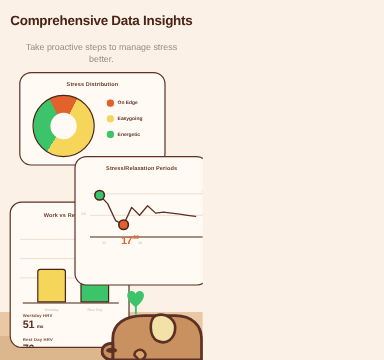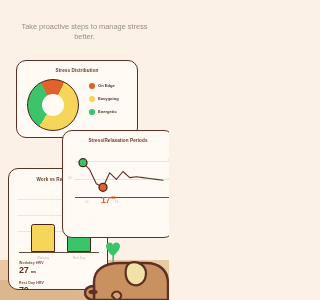--- a/index.html
+++ b/index.html
@@ -83,20 +83,21 @@
 </style>
 </head>
 <body>
 
 <div class="stage">
 
   <div class="bg-strip"></div>
   <div class="bg-strip2"></div>
 
   <div class="hdr">
+    <div class="hdr-title">Comprehensive Data Insights</div>
     <div class="hdr-sub">Take proactive steps to manage stress better.</div>
   </div>
 
   <div class="card" id="card-donut">
     <div class="card-title">Stress Distribution</div>
 
     <div class="donut-wrap">
       <div class="donut" id="donut-ring" style="background: conic-gradient(from -28deg, rgb(226, 98, 46) 0deg, rgb(226, 98, 46) 54deg, rgb(245, 214, 91) 54deg, rgb(245, 214, 91) 241.2deg, rgb(60, 196, 106) 241.2deg, rgb(60, 196, 106) 360deg); border: 1.4px solid rgb(74, 35, 24); box-sizing: border-box;"></div>
       <div class="donut-hole"></div>
     </div>
@@ -153,21 +154,21 @@
       <div class="bar" style="left: 14px; width: 24px; height: 28.1px; background: rgb(245, 214, 91);"></div>
       <div class="bar" style="left: 50px; width: 24px; height: 43.8px; background: rgb(60, 196, 106);"></div>
 
       <span class="bar-lbl" style="left:12px;width:28px">Workday</span>
       <span class="bar-lbl" style="left:48px;width:28px">Rest Day</span>
     </div>
 
     <div class="stats">
       <div class="stat">
         <div class="stat-cap">Workday HRV</div>
-        <div class="stat-val"><span>27</span> <small>ms</small></div>
+        <div class="stat-val"><span>51</span> <small>ms</small></div>
       </div>
       <div class="stat">
         <div class="stat-cap">Rest Day HRV</div>
         <div class="stat-val"><span>70</span> <small>ms</small></div>
       </div>
     </div>
   </div>
 
   <svg id="capy" viewBox="0 0 88 62">
     <path d="M22 8 C22 4 28 3 29 7 C30 3 36 4 36 8 C36 13 29 18 29 18 C29 18 22 13 22 8 Z" fill="#3cc46a"></path>

